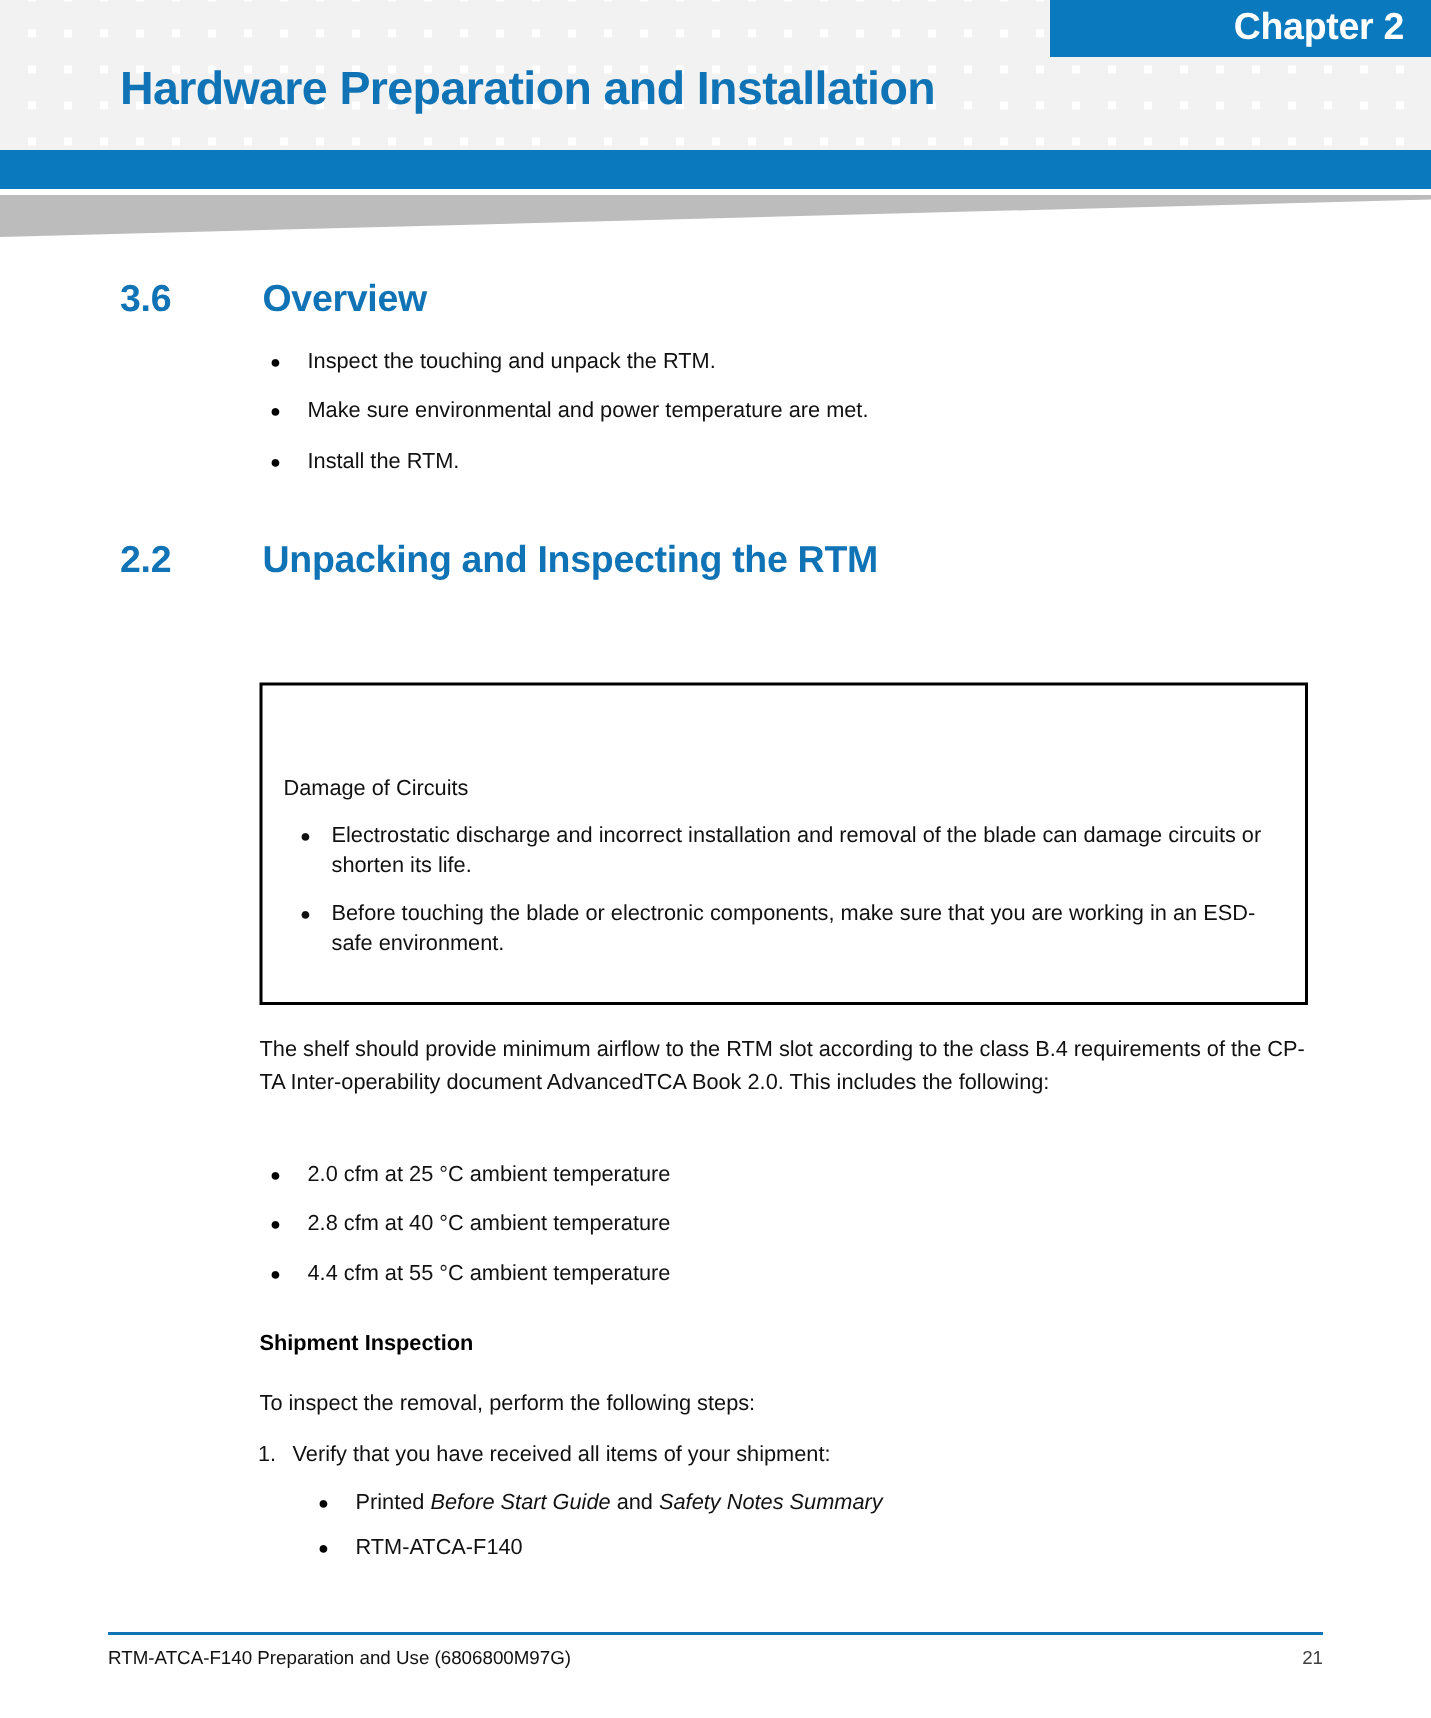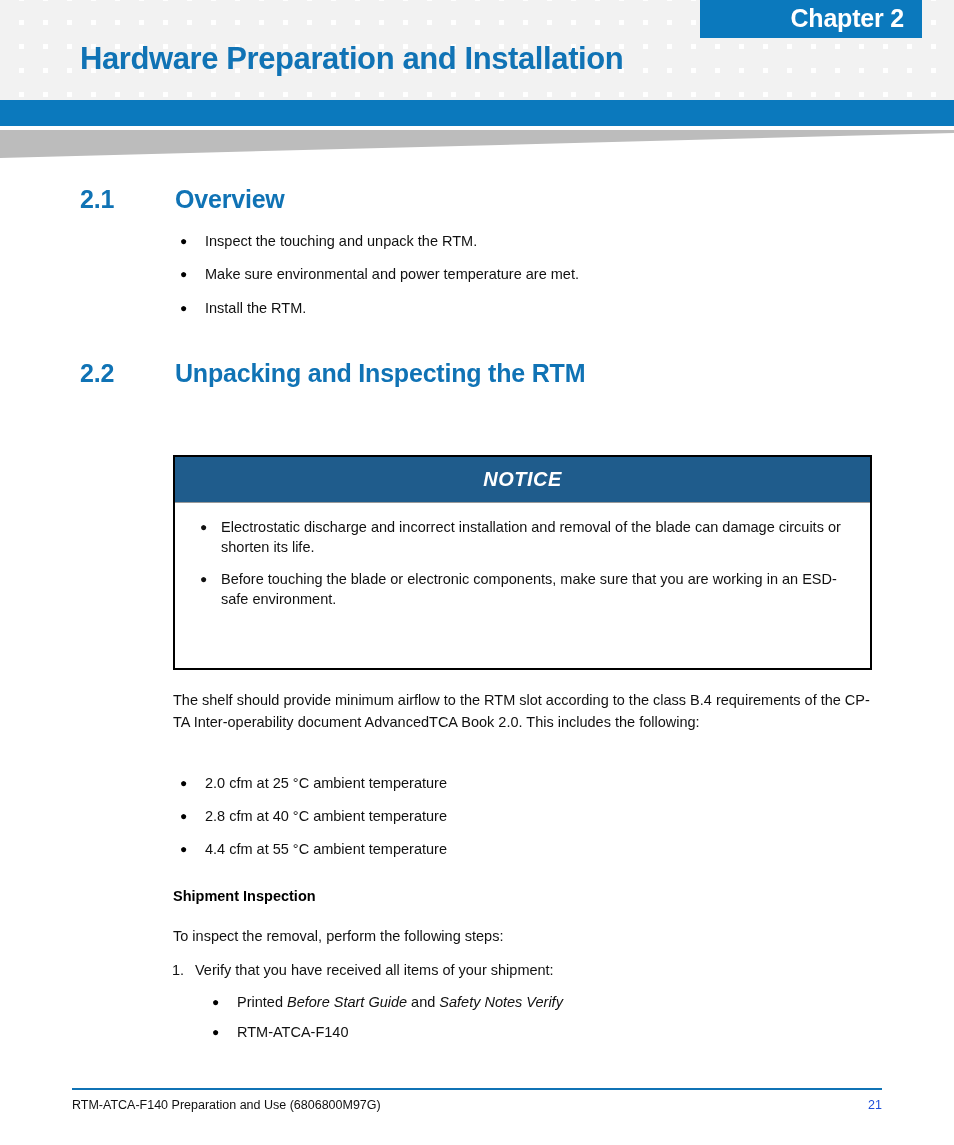--- a/index.html
+++ b/index.html
@@ -39,21 +39,21 @@
     position: absolute;
     width: 19px;
     height: 19px;
     background: #f2f2f2;
   }
 
   .chapter-banner {
     position: absolute;
     left: 700px;
     top: 0px;
-    width: 222px;
+    width: 254px;
     height: 38px;
     background: #0b79bd;
     z-index: 4;
   }
   .chapter-banner span {
     position: absolute;
     right: 18px;
     top: 4px;
     color: #ffffff;
     font-size: 25px;
@@ -205,21 +205,21 @@
     color: #111111;
     white-space: nowrap;
   }
   .footer-page {
     position: absolute;
     left: 858px;
     top: 1098px;
     width: 24px;
     text-align: right;
     font-size: 12.5px;
-    color: #1d4ed8;
+    color: #404040;
   }
 
   em.it { font-style: italic; }
 </style>
 </head>
 <body>
 
 <div class="header">
   <div class="header-grid" id="headerGrid">
       <i style="left: 0px; top: 1px; width: 19px; height: 19px; background: rgb(242, 242, 242);"></i>
@@ -430,40 +430,38 @@
 </div>
 
 <div class="doc-title">Hardware Preparation and Installation</div>
 
 <div class="blue-bar"></div>
 
 <svg class="gray-wedge" viewBox="0 0 954 30" preserveAspectRatio="none">
   <polygon points="0,0 954,0 954,3 0,28" fill="#bcbcbc"></polygon>
 </svg>
 
-<div class="section-head section-num" style="left:80px; top:185px;">2.1</div>
+<div class="section-head section-num" style="left:80px; top:185px;">3.6</div>
 <div class="section-head section-title" style="left:175px; top:185px;">Overview</div>
 
 <div class="bullet-dot" style="left:180px; top:232px;">●</div>
 <div class="bullet-item" style="left:205px; top:232px; width:640px;">Inspect the touching and unpack the RTM.</div>
 
 <div class="bullet-dot" style="left:180px; top:265px;">●</div>
 <div class="bullet-item" style="left:205px; top:265px; width:640px;">Make sure environmental and power temperature are met.</div>
 
 <div class="bullet-dot" style="left:180px; top:299px;">●</div>
 <div class="bullet-item" style="left:205px; top:299px; width:640px;">Install the RTM.</div>
 
 <div class="section-head section-num" style="left:80px; top:359px;">2.2</div>
 <div class="section-head section-title" style="left:175px; top:359px;">Unpacking and Inspecting the RTM</div>
 
 <div class="notice-box">
-  <div class="notice-head">
-    <span>NOTICE</span>
-  </div>
   <div class="notice-body">
+    <p class="notice-lead">Damage of Circuits</p>
     <div class="notice-li">
       <span class="nb">●</span>
       <span>Electrostatic discharge and incorrect installation and removal of the blade can damage circuits or shorten its life.</span>
     </div>
     <div class="notice-li">
       <span class="nb">●</span>
       <span>Before touching the blade or electronic components, make sure that you are working in an ESD-safe environment.</span>
     </div>
   </div>
 </div>
@@ -481,21 +479,21 @@
 
 <div class="subhead" style="left:173px; top:888px;">Shipment Inspection</div>
 
 <div class="para" style="left:173px; top:926px; width:700px;">To inspect the removal, perform the following steps:</div>
 
 <div class="num-item" style="left:172px; top:962px;">1.</div>
 <div class="num-item" style="left:195px; top:962px; width:650px;">Verify that you have received all items of your shipment:</div>
 
 <div class="bullet-dot" style="left:212px; top:993px;">●</div>
 <div class="bullet-item" style="left:237px; top:993px; width:600px;">
-  <span>Printed </span><em class="it">Before Start Guide</em><span> and </span><em class="it">Safety Notes Verify</em>
+  <span>Printed </span><em class="it">Before Start Guide</em><span> and </span><em class="it">Safety Notes Summary</em>
 </div>
 
 <div class="bullet-dot" style="left:212px; top:1023px;">●</div>
 <div class="bullet-item" style="left:237px; top:1023px; width:600px;">RTM-ATCA-F140</div>
 
 <div class="footer-rule"></div>
 <div class="footer-text">RTM-ATCA-F140 Preparation and Use (6806800M97G)</div>
 <div class="footer-page">21</div>
 
 </body></html>

